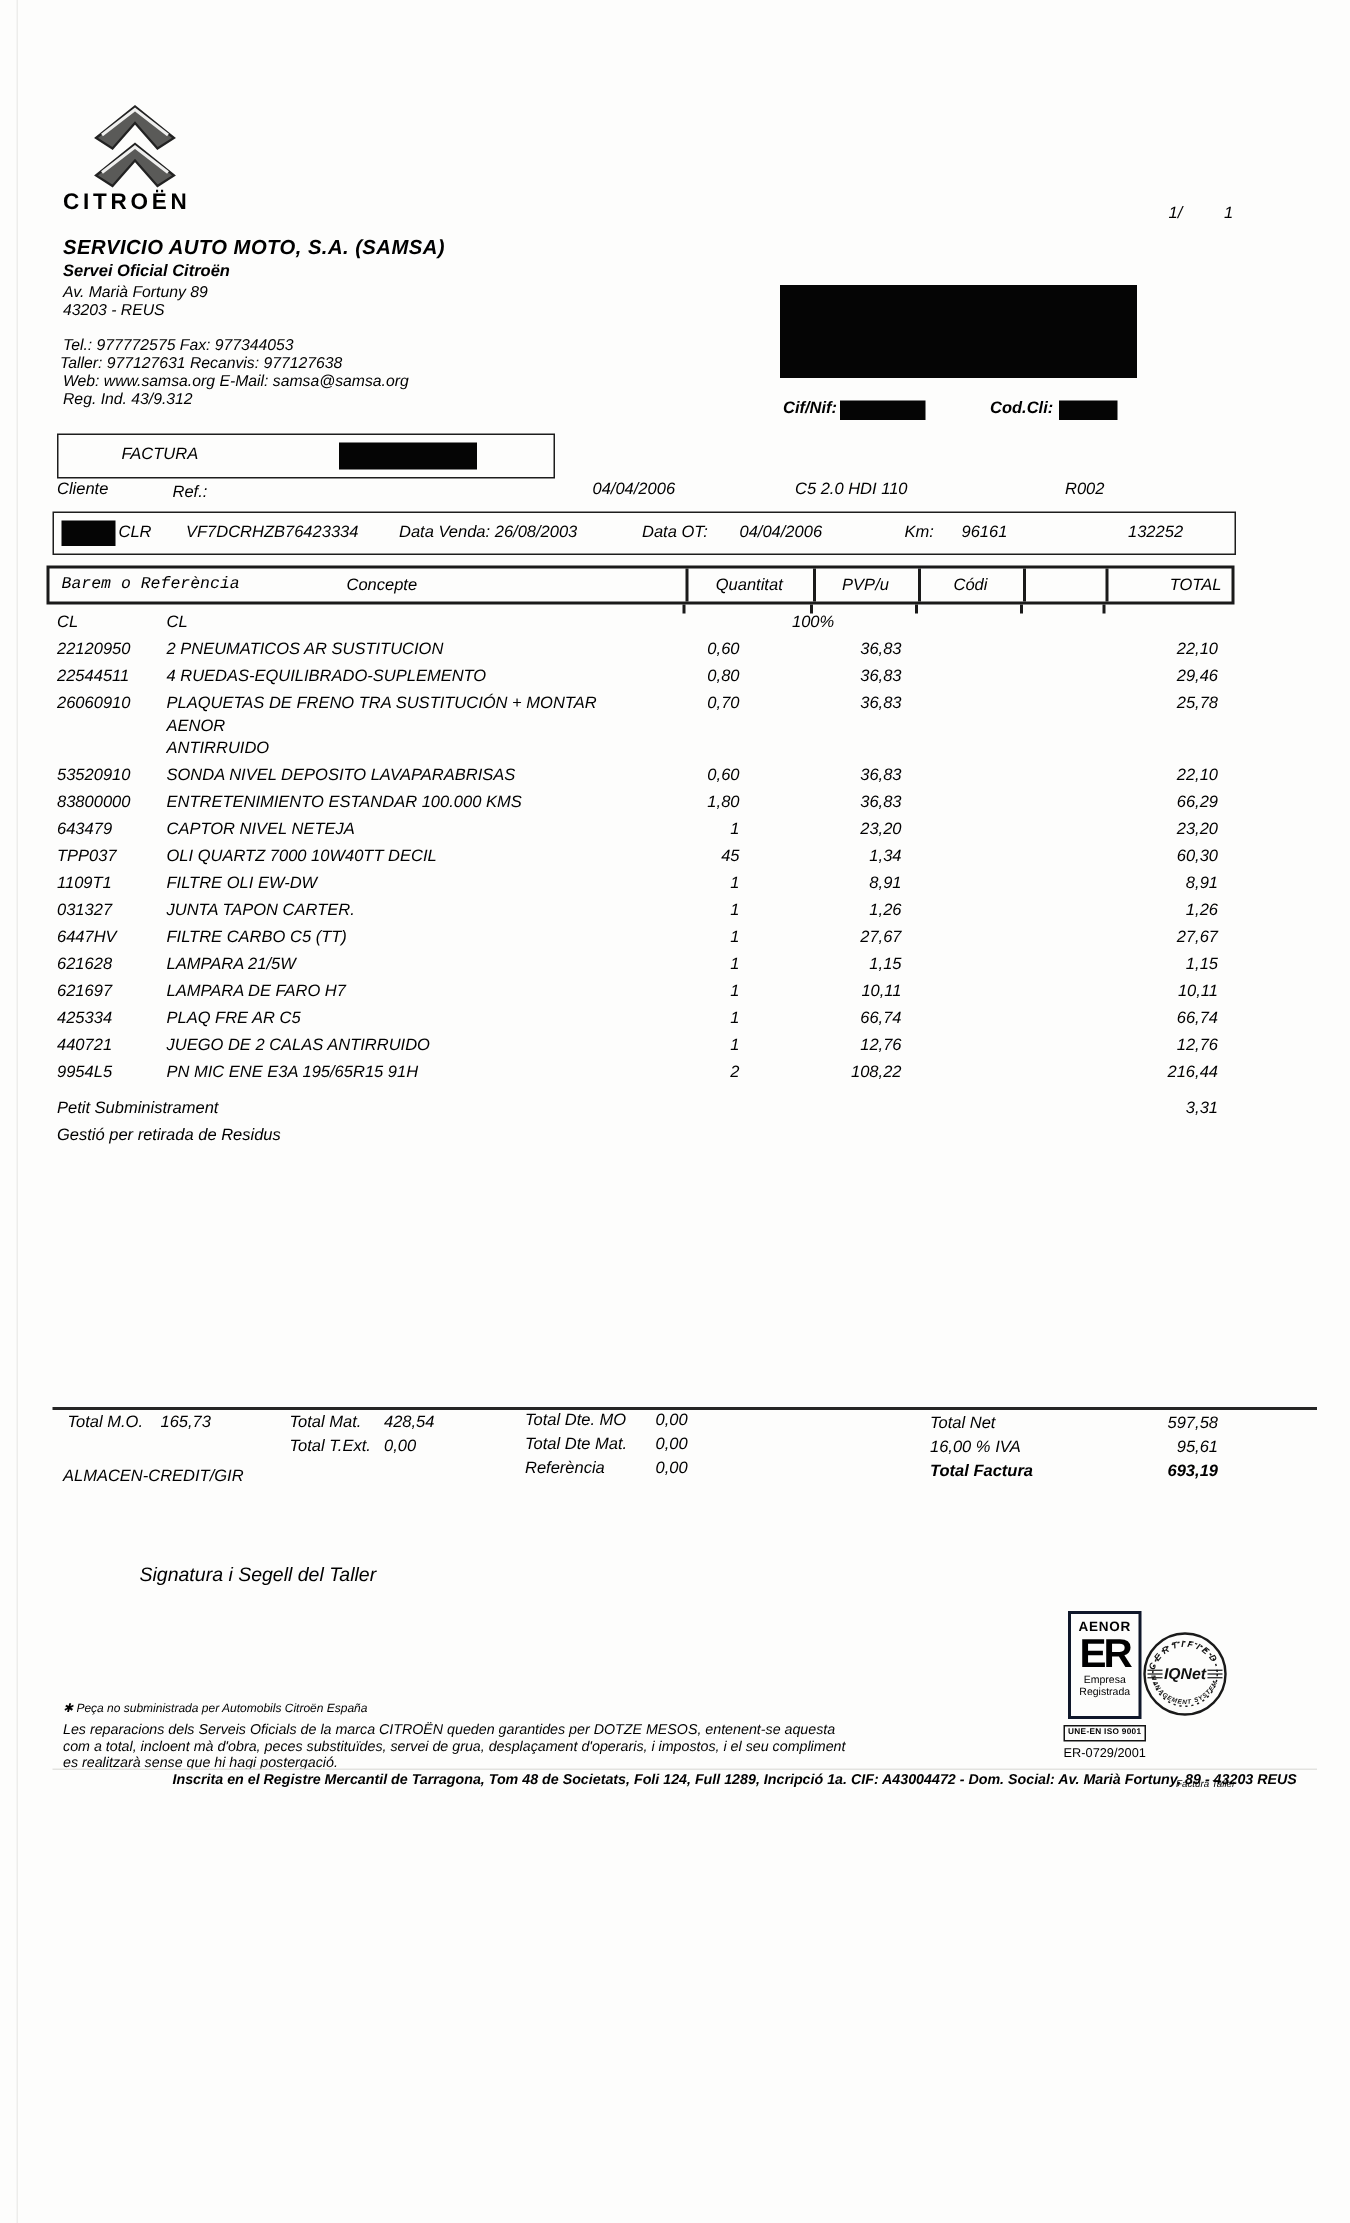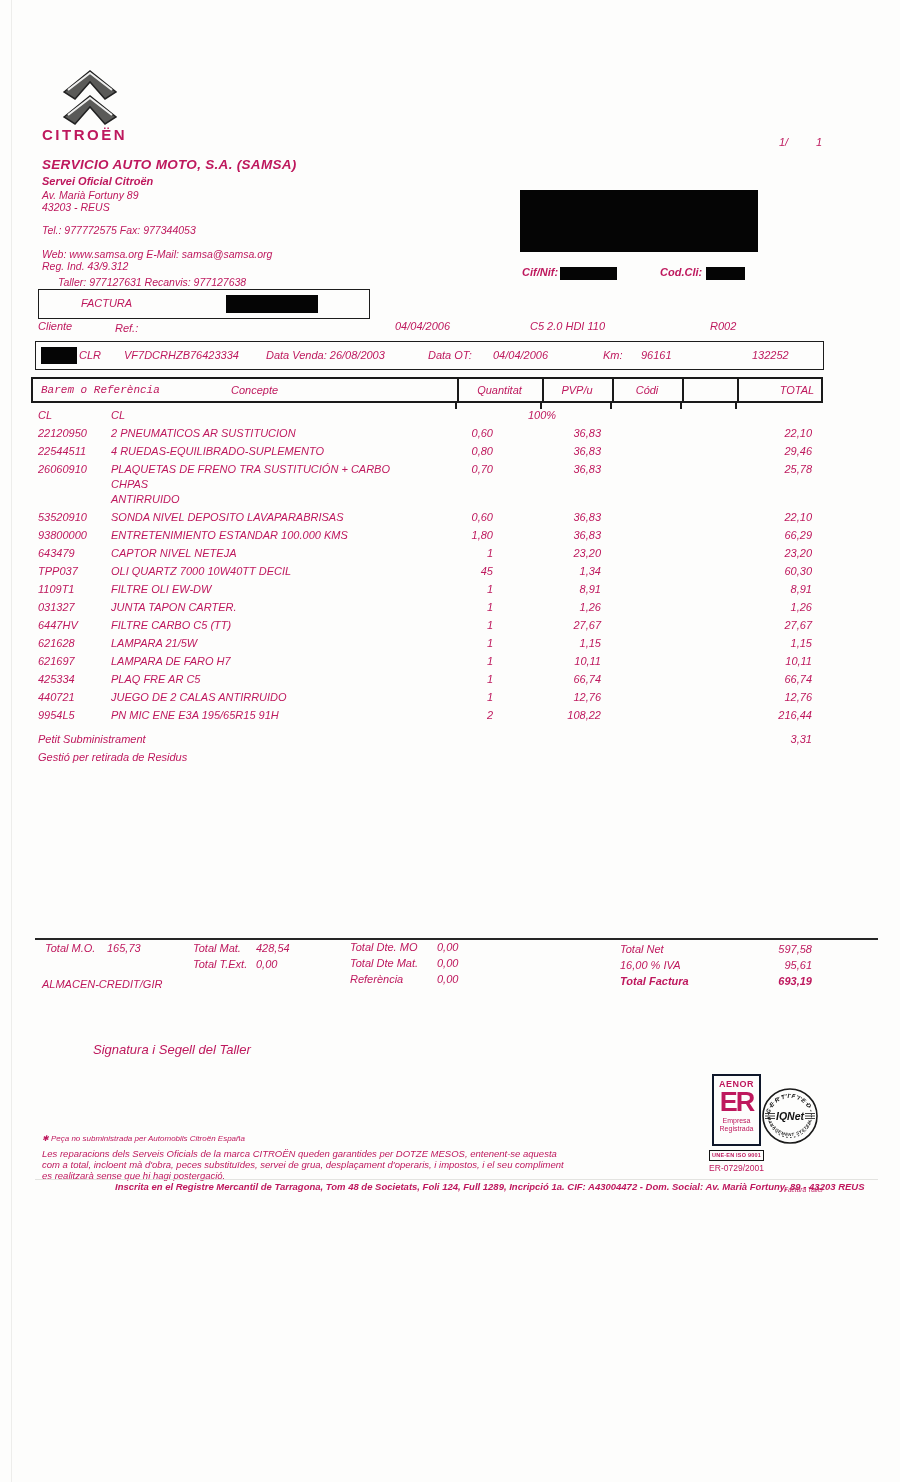--- a/index.html
+++ b/index.html
@@ -1,19 +1,19 @@
 <!DOCTYPE html>
 <html><head>
 <meta charset="utf-8">
 <style>
   * { margin:0; padding:0; box-sizing:border-box; }
   html,body { background:#ffffff; }
   .page {
     position:relative; width:900px; height:1482px; margin:0 auto;
-    background:#fdfdfc; color:#be185d; overflow:hidden;
+    background:#fdfdfc; color:#000000; overflow:hidden;
     font-family:"Liberation Sans", sans-serif; font-style:italic;
   }
   .abs { position:absolute; }
   .b { font-weight:bold; }
   .up { font-style:normal; }
   .redact { position:absolute; background:#050505; }
   .scanline { position:absolute; left:11px; top:0; width:1px; height:1482px; background:#ededeb; }
 
   
   .company-name { font-size:13.5px; font-weight:bold; letter-spacing:.3px; }
@@ -64,21 +64,21 @@
   <div class="abs up b" style="left:42px; top:126px; font-size:15px; letter-spacing:2.5px;">CITROËN</div>
 
   <span class="abs t11" style="left:779px; top:136px;">1/</span>
   <span class="abs t11" style="left:816px; top:136px;">1</span>
 
   <div class="abs company-name" style="left:42px; top:157px;">SERVICIO AUTO MOTO, S.A. (SAMSA)</div>
   <div class="abs b" style="left:42px; top:175px; font-size:11px;">Servei Oficial Citroën</div>
   <div class="abs small" style="left:42px; top:189px;">Av. Marià Fortuny 89</div>
   <div class="abs small" style="left:42px; top:201px;">43203 - REUS</div>
   <div class="abs small" style="left:42px; top:224px;">Tel.: 977772575     Fax: 977344053</div>
-  <div class="abs small" style="left:58px; top:236px;margin-top:40px;">Taller: 977127631  Recanvis: 977127638</div>
+  <div class="abs small" style="left:40px; top:236px;">Taller: 977127631  Recanvis: 977127638</div>
   <div class="abs small" style="left:42px; top:248px;">Web: www.samsa.org  E-Mail: samsa@samsa.org</div>
   <div class="abs small" style="left:42px; top:260px;">Reg. Ind. 43/9.312</div>
 
   <div class="redact" style="left:520px; top:190px; width:238px; height:62px;"></div>
 
   <span class="abs b t11" style="left:522px; top:266px;">Cif/Nif:</span>
   <div class="redact" style="left:560px; top:267px; width:57px; height:13px;"></div>
   <span class="abs b t11" style="left:660px; top:266px;">Cod.Cli:</span>
   <div class="redact" style="left:706px; top:267px; width:39px; height:13px;"></div>
 
@@ -143,37 +143,37 @@
         <div class="row">
           <div class="c-ref">22544511</div>
           <div class="c-con">4 RUEDAS-EQUILIBRADO-SUPLEMENTO</div>
           <div class="c-qty">0,80</div>
           <div class="c-pvp">36,83</div>
           <div class="c-cod"></div>
           <div class="c-tot">29,46</div>
         </div>
         <div class="row">
           <div class="c-ref">26060910</div>
-          <div class="c-con">PLAQUETAS DE FRENO TRA SUSTITUCIÓN + CARBO CHPAS
+          <div class="c-con">PLAQUETAS DE FRENO TRA SUSTITUCIÓN + MONTAR AENOR
 ANTIRRUIDO</div>
           <div class="c-qty">0,70</div>
           <div class="c-pvp">36,83</div>
           <div class="c-cod"></div>
           <div class="c-tot">25,78</div>
         </div>
         <div class="row">
           <div class="c-ref">53520910</div>
           <div class="c-con">SONDA NIVEL DEPOSITO LAVAPARABRISAS</div>
           <div class="c-qty">0,60</div>
           <div class="c-pvp">36,83</div>
           <div class="c-cod"></div>
           <div class="c-tot">22,10</div>
         </div>
         <div class="row">
-          <div class="c-ref">93800000</div>
+          <div class="c-ref">83800000</div>
           <div class="c-con">ENTRETENIMIENTO ESTANDAR 100.000 KMS</div>
           <div class="c-qty">1,80</div>
           <div class="c-pvp">36,83</div>
           <div class="c-cod"></div>
           <div class="c-tot">66,29</div>
         </div>
         <div class="row">
           <div class="c-ref">643479</div>
           <div class="c-con">CAPTOR NIVEL NETEJA</div>
           <div class="c-qty">1</div>

